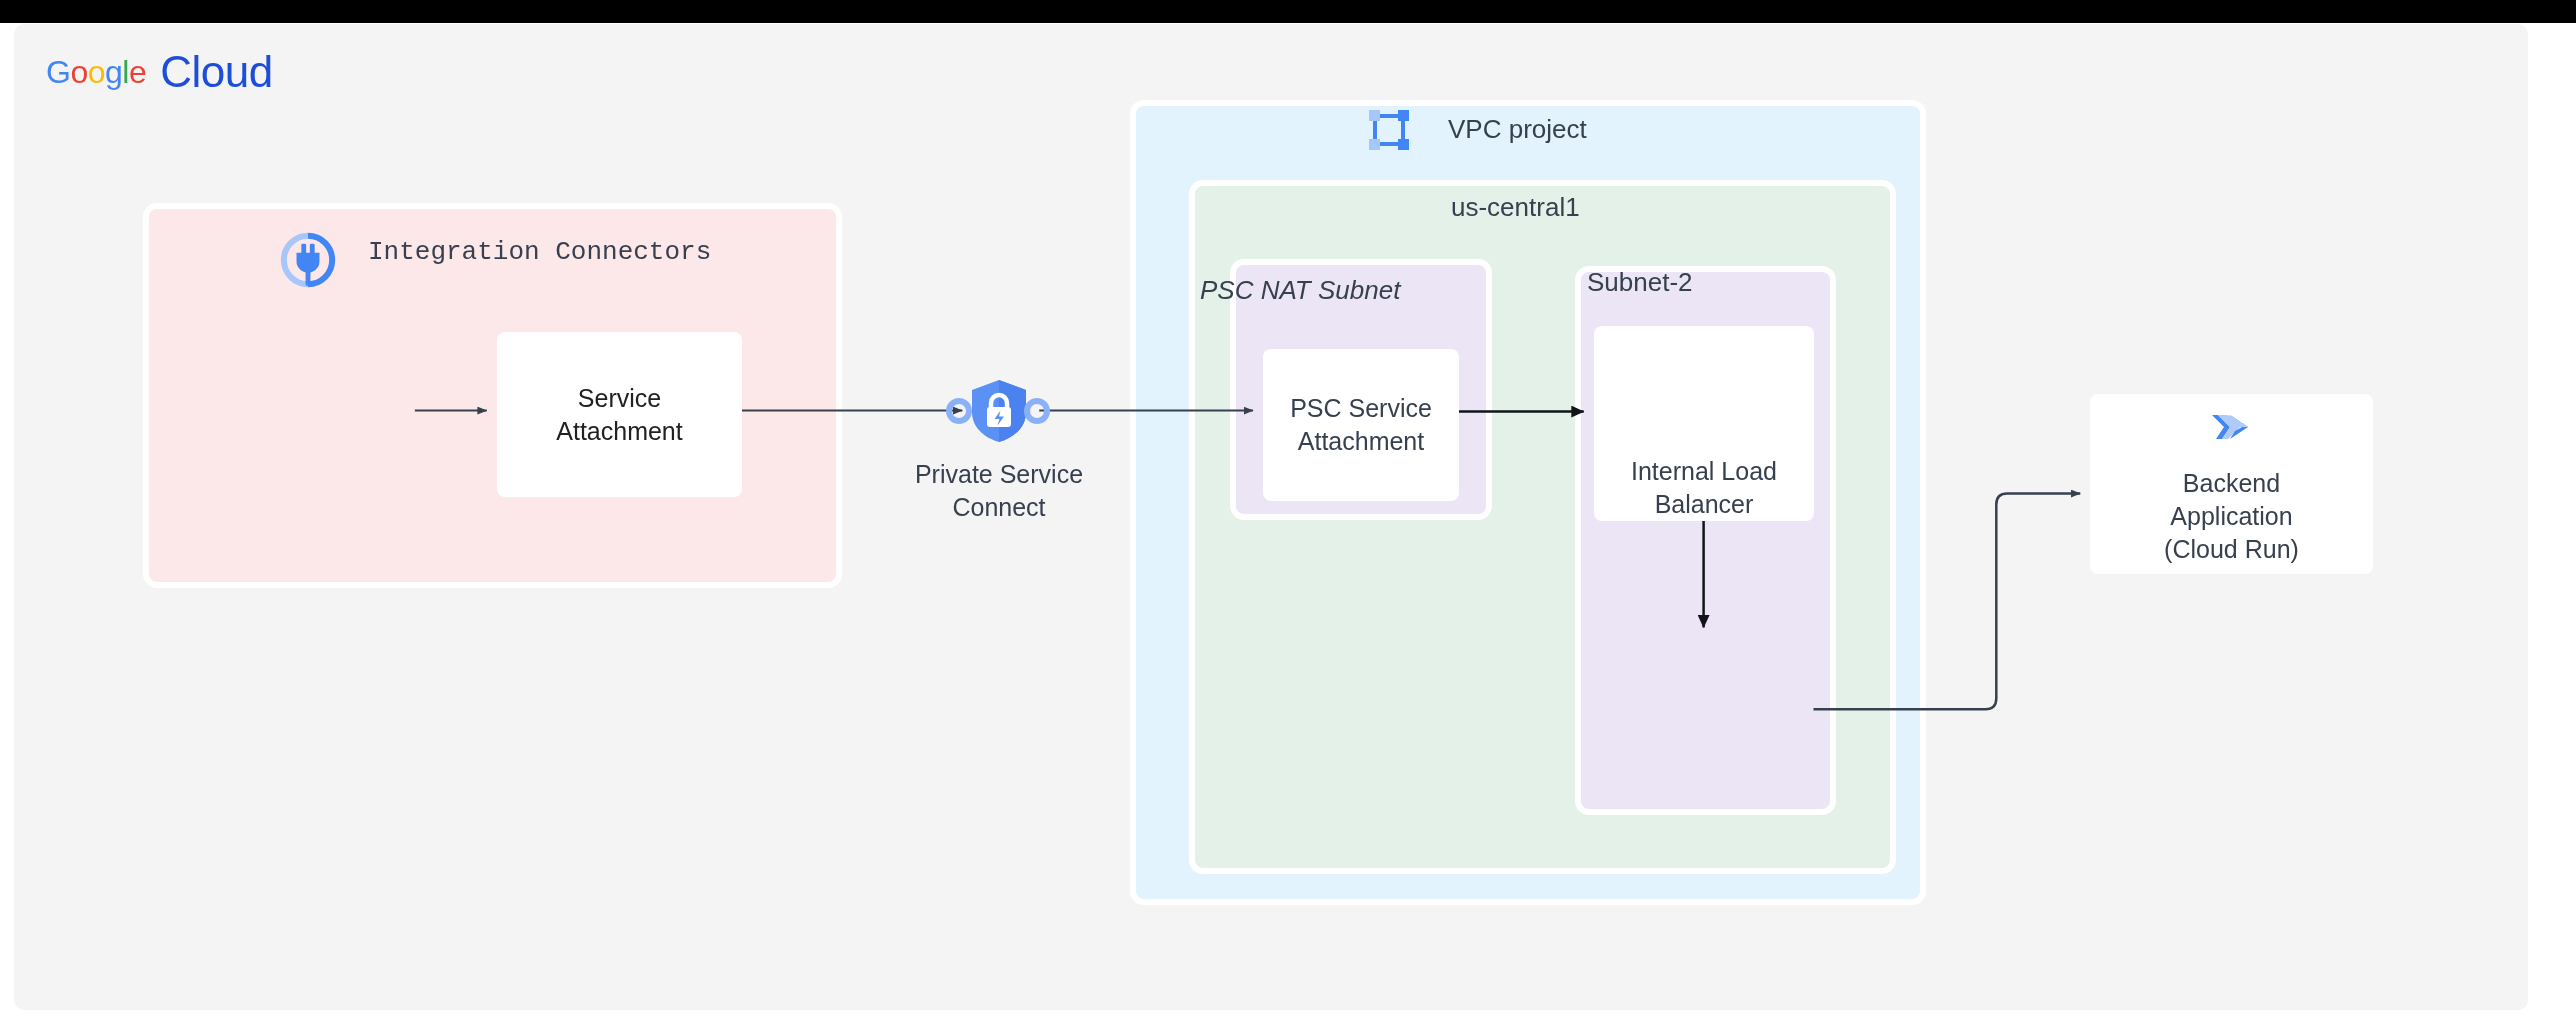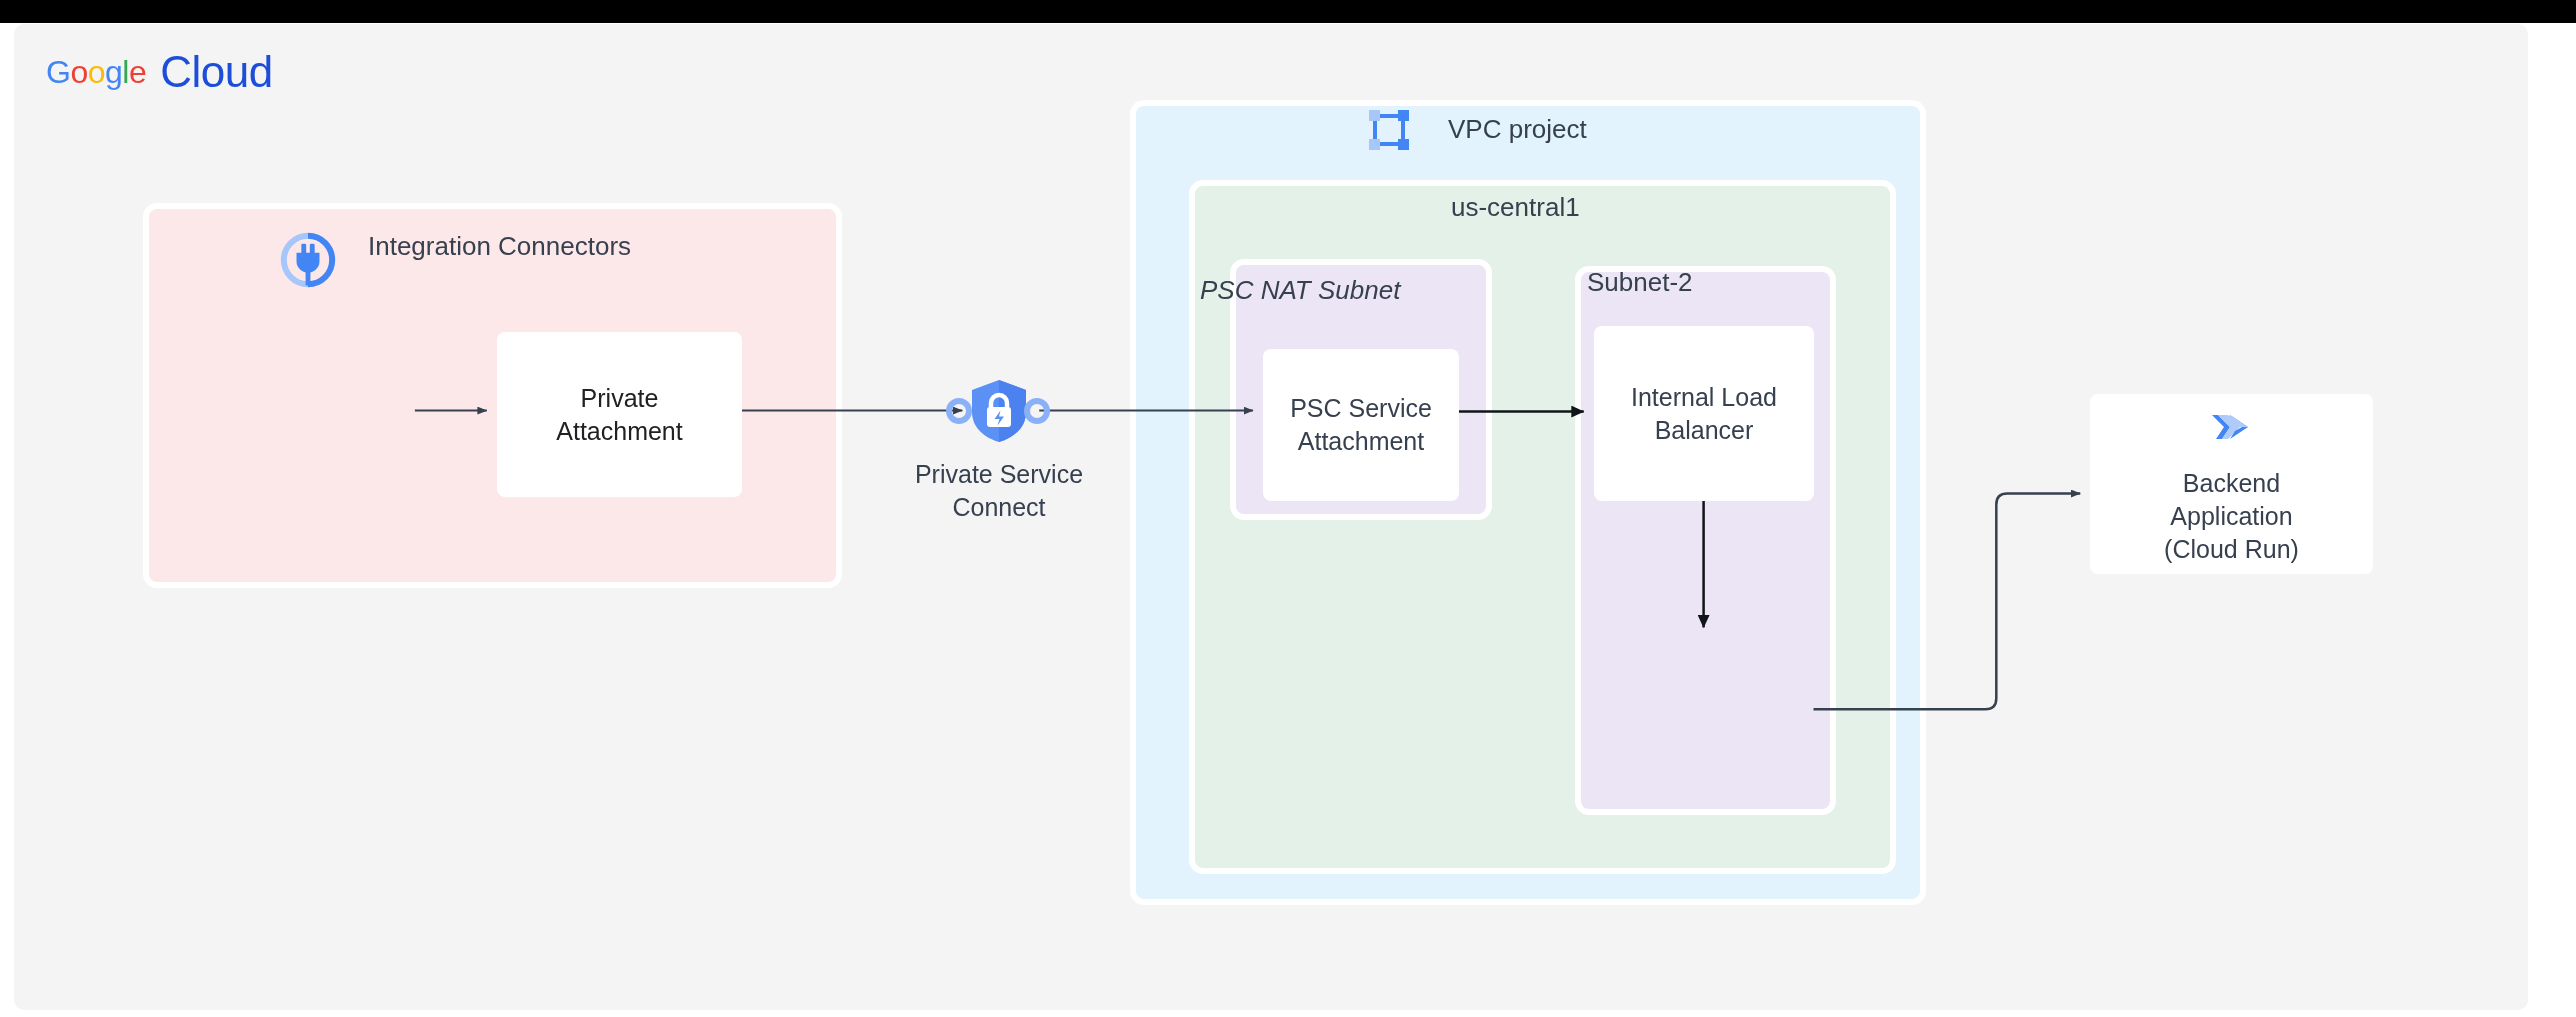--- a/index.html
+++ b/index.html
@@ -145,22 +145,23 @@
     left: 497px; top: 332px;
     width: 245px; height: 165px;
   }
   #node-psc-sa {
     left: 1263px; top: 349px;
     width: 196px; height: 152px;
     color: #37404f;
   }
   #node-ilb {
     left: 1594px; top: 326px;
-    width: 220px; height: 175px;
-    color: #37404f;
+    width: 220px; height: 195px;
+    color: #37404f;
+    justify-content: flex-end;
   }
   #node-neg {
     left: 1594px; top: 634px;
     width: 220px; height: 152px;
     color: #37404f;
   }
   #node-backend {
     left: 2090px; top: 394px;
     width: 283px; height: 180px;
     color: #37404f;
@@ -182,21 +183,21 @@
     margin-top: 10px;
     color: #37404f;
     font-size: 25px;
     line-height: 1.32;
     text-align: center;
     white-space: pre-line;
   }
 
   
   #lbl-integration {
-    left: 368px; top: 231px;
+    left: 368px; top: 237px; font-family: Liberation Mono, monospace;
   }
   #lbl-vpc {
     left: 1448px; top: 114px;
   }
   #lbl-region {
     left: 1451px; top: 192px;
   }
   #lbl-subnet-nat {
     left: 1200px; top: 275px; font-style: italic;
   }
@@ -297,21 +298,21 @@
       <line x1="1705" y1="501" x2="1705" y2="628" stroke="#111418" stroke-width="2.5" marker-end="url(#arwk)"></line>
     </g>
 
     <g>
       <path d="M1815,710 H1987 Q1998,710 1998,699 V505 Q1998,494 2009,494 H2082" fill="none" stroke="#37404f" stroke-width="2.5" marker-end="url(#arw)"></path>
     </g>
   </svg>
 
 
   <div class="node" id="node-endpoint">
-    <span>Private</span>
+    <span>Service</span>
     <span>Attachment</span>
   </div>
 
   <div id="psc-node">
     <span>
       <svg width="62" height="66" viewBox="0 0 62 66">
         <path d="M31 2 L58 12 V34 C58 50 45 60 31 64 C17 60 4 50 4 34 V12 Z" fill="#5b90f5"></path>
         <path d="M31 2 L58 12 V34 C58 50 45 60 31 64 Z" fill="#4b82f0"></path>
         <path d="M23 30 v-5 a8 8 0 0 1 16 0 v5" fill="none" stroke="#ffffff" stroke-width="4.5"></path>
         <rect x="19" y="29" width="24" height="20" rx="3" fill="#ffffff"></rect>

